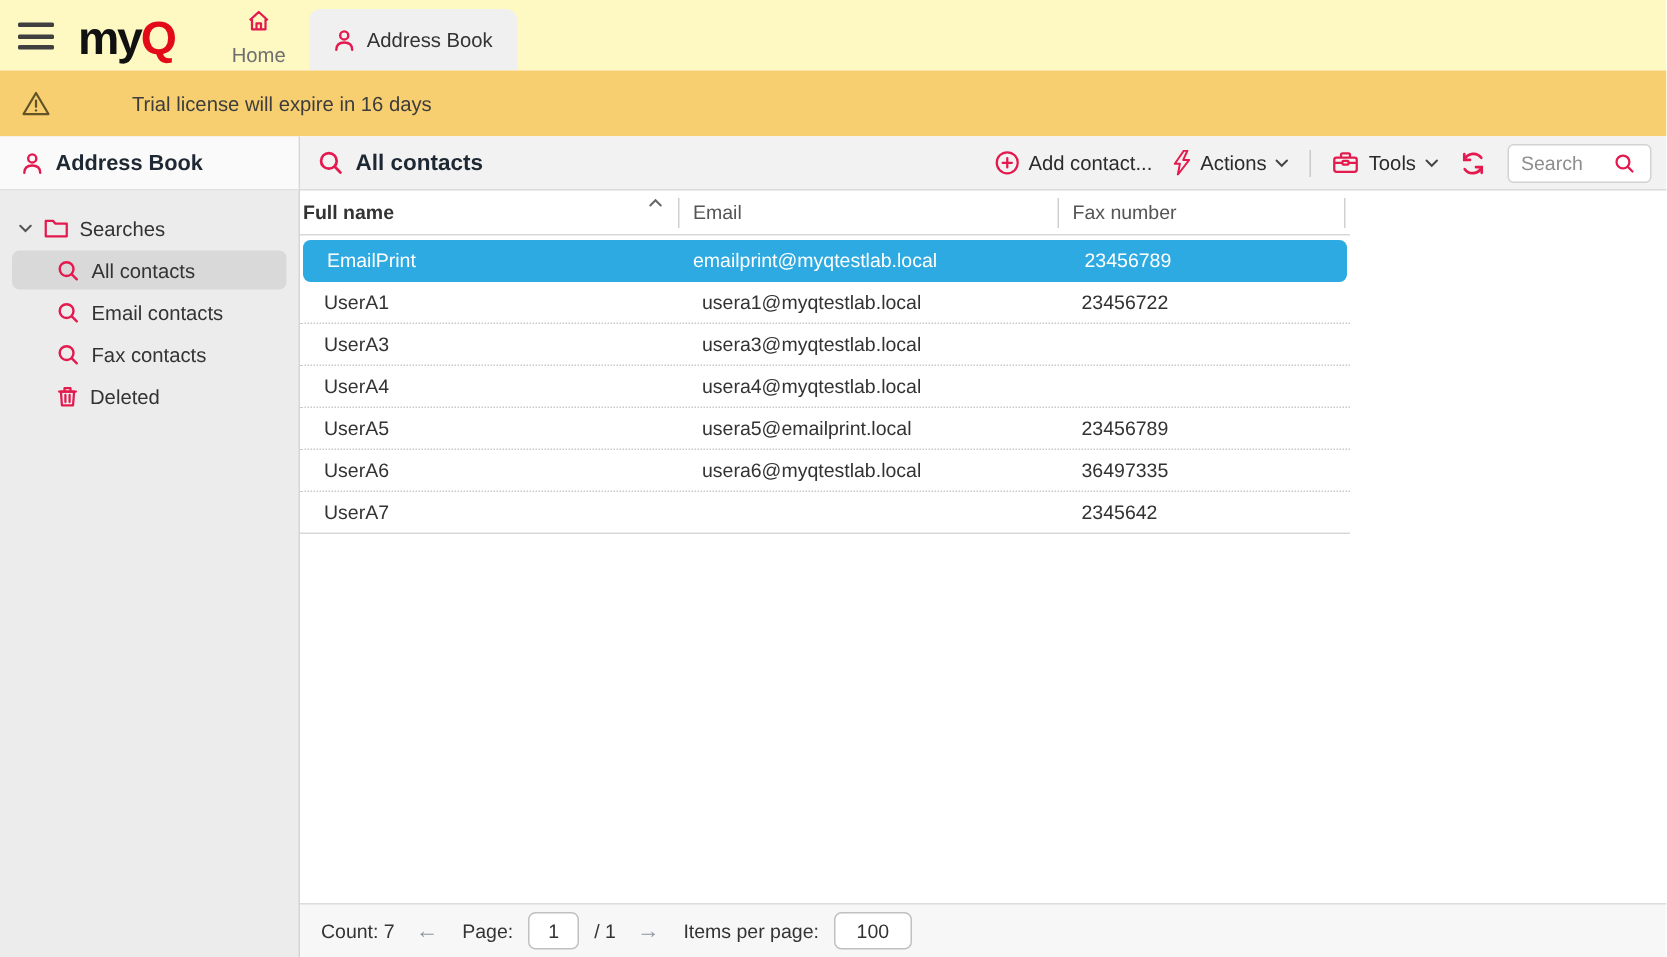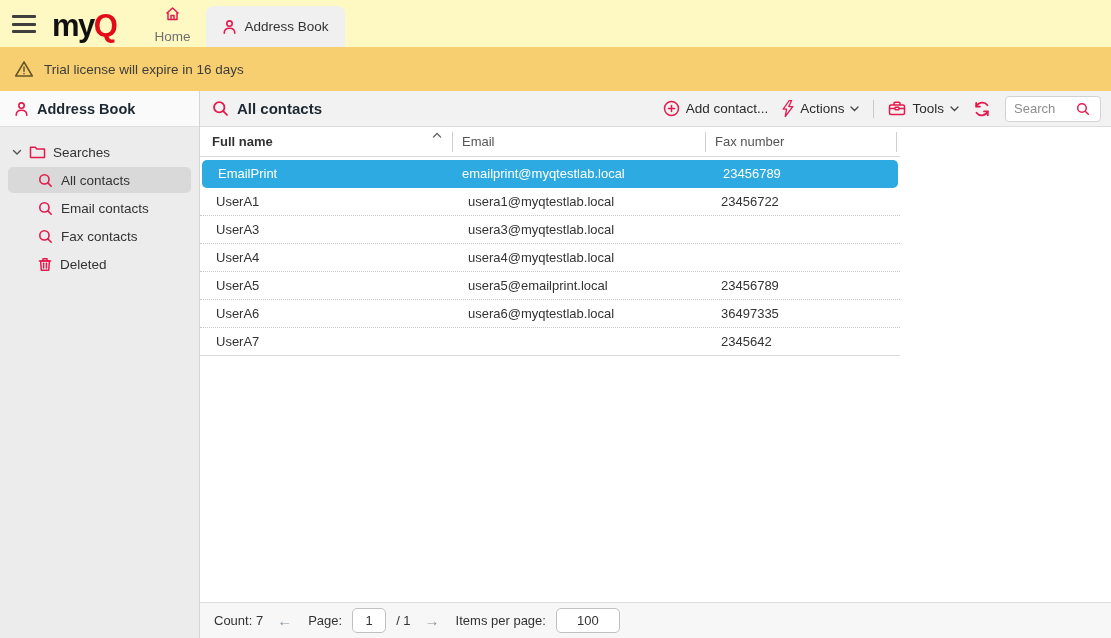--- a/index.html
+++ b/index.html
@@ -13,21 +13,21 @@
   .logo { font-weight:bold; font-size:31px; letter-spacing:-1.5px; margin:0 0 6px 16px; line-height:1; cursor:pointer; }
   .logo .my { color:#111; }
   .logo .q  { color:#e30b17; }
   .tab { height:41px; display:flex; align-items:center; gap:7px; padding:0 16px; font-size:13.5px; color:#6f6f6f; border-radius:8px 8px 0 0; cursor:pointer; }
   .tab.first { margin-left:22px;flex-direction:column; }
   .tab.active { background:#f0f0f0; color:#333; }
   svg { display:block; }
 
   
   .banner { height:44px; background:#f8cf70; display:flex; align-items:center; gap:10px; padding-left:14px; flex:0 0 auto; }
-  .banner-text { font-size:13.5px; color:#3d3d3d; }
+  .banner-text { font-size:13.5px; color:#3d3d3d;margin-left:44px; }
 
   
   .body { flex:1; display:flex; min-height:0; }
 
   
   .sidebar { width:200px; background:#ececec; border-right:1px solid #d5d5d5; display:flex; flex-direction:column; }
   .sidebar-header { height:36px; background:#fafafa; border-bottom:1px solid #e0e0e0; display:flex; align-items:center; gap:8px; padding-left:14px; }
   .sidebar-title { font-size:14.5px; font-weight:bold; color:#1e2833; }
   .tree { padding:12px 8px 0 8px; }
   .tree-root { display:flex; align-items:center; gap:7px; height:26px; padding-left:4px; font-size:13.5px; color:#333; cursor:pointer; }
@@ -43,38 +43,38 @@
   .tbtn { display:flex; align-items:center; gap:6px; font-size:13.5px; color:#2b2b2b; cursor:pointer; white-space:nowrap; }
   .tsep { width:1px; height:18px; background:#c9c9c9; }
   .searchbox { display:flex; align-items:center; background:#fff; border:1px solid #d2d2d2; border-radius:4px; height:26px; width:96px; padding:0 6px 0 8px; }
   .searchbox input { border:none; outline:none; width:62px; font-size:13px; color:#333; font-family:inherit; background:transparent; }
   .searchbox input::placeholder { color:#8d8d8d; }
 
   
   .table { width:700px; }
   .thead { display:grid; grid-template-columns:252px 253px 192px; height:30px; align-items:center; border-bottom:1px solid #d9d9d9; }
   .th { font-size:13px; color:#555; padding-left:9px; height:20px; line-height:20px; }
-  .th.first { font-weight:bold; color:#333; padding-left:12px; display:flex; }
+  .th.first { font-weight:bold; color:#333; padding-left:2px; display:flex; }
   .th.bordered { border-left:1px solid #d0d0d0; }
   .th-right-edge { border-right:1px solid #d0d0d0; }
   .sort-caret { margin-left:auto; margin-right:10px; }
   .rows { margin-top:3px; }
   .row { display:grid; grid-template-columns:252px 253px 192px; height:28px; align-items:center; font-size:13px; color:#333; border-bottom:1px dotted #c9c9c9; cursor:pointer; }
   .row .cell { padding-left:16px; overflow:hidden; white-space:nowrap; }
   .row.selected { background:#2daae1; color:#fff; border-radius:5px; border-bottom:1px solid transparent; margin:0 2px; }
   .row.selected .cell:nth-child(2) { padding-left:8px; }
   .row.last { border-bottom:1px solid #d9d9d9; }
 
   .spacer { flex:1; }
 
   
   .footer { height:36px; background:#f7f7f7; border-top:1px solid #dcdcdc; display:flex; align-items:center; gap:10px; padding-left:14px; font-size:13px; color:#333; }
   .pg-arrow { color:#8a96a1; font-size:15px; cursor:pointer; padding:0 4px; }
   .pg-input { width:34px; height:25px; border:1px solid #c0c0c0; border-radius:5px; background:#fff; text-align:center; font-size:13px; color:#333; font-family:inherit; outline:none; }
-  .pg-input.wide { width:64px; }
+  .pg-input.wide { width:52px; }
   .footer .lbl { margin-left:2px; }
 </style>
 </head>
 <body>
 
 <div class="app">
 
   <div class="topbar">
     <div class="burger">
         <span></span>

